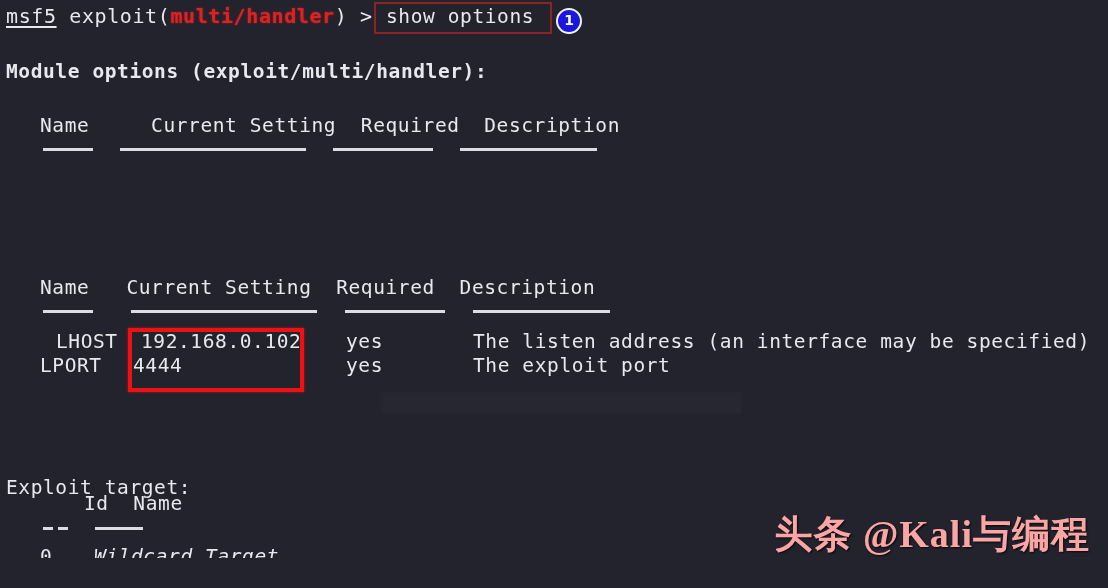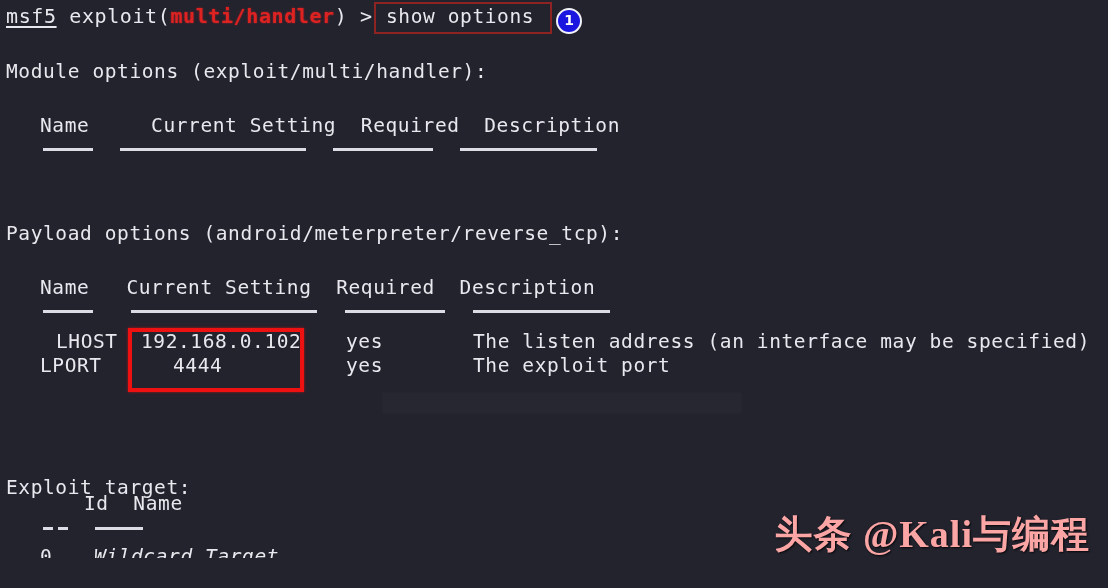--- a/index.html
+++ b/index.html
@@ -79,21 +79,21 @@
     font-family: "DejaVu Sans", "Liberation Sans", sans-serif;
     font-size: 14px;
     font-weight: bold;
     line-height: 21px;
     text-align: center;
     letter-spacing: 0;
   }
 
   
   .section-title { left: 6px; }
-  #module-title  { top: 60px; }
+  #module-title  { top: 60px; font-weight: bold; }
   #payload-title { top: 222px; }
   #target-title  { top: 436px; margin-top: 40px; }
 
   
   .col-head { white-space: pre; }
   #module-head  { left: 40px; top: 114px; }
   #payload-head { left: 40px; top: 276px; }
   #target-head  { left: 40px; top: 492px; margin-left: 44px; }
 
   
@@ -161,39 +161,38 @@
 
   <div class="line section-title" id="module-title">Module options (exploit/multi/handler):</div>
 
   <div class="line col-head" id="module-head">Name     Current Setting  Required  Description</div>
 
   <div class="rule" style="left:43px;  top:148px; width:50px;"></div>
   <div class="rule" style="left:120px; top:148px; width:186px;"></div>
   <div class="rule" style="left:333px; top:148px; width:100px;"></div>
   <div class="rule" style="left:460px; top:148px; width:137px;"></div>
 
-  <div class="line section-title" id="payload-title">Payload options (android/meterpreter/reverse_tcp):</div>
 
   <div class="line col-head" id="payload-head">Name   Current Setting  Required  Description</div>
 
   <div class="rule" style="left:43px;  top:310px; width:50px;"></div>
   <div class="rule" style="left:131px; top:310px; width:186px;"></div>
   <div class="rule" style="left:345px; top:310px; width:100px;"></div>
   <div class="rule" style="left:473px; top:310px; width:137px;"></div>
 
   <div class="line" id="lhost-row">
     <span class="cell" style="position:absolute; left:16px;   top:0;text-align:center;">LHOST</span>
     <span class="cell" style="position:absolute; left:93px;  top:0;padding-left:8px;">192.168.0.102</span>
     <span class="cell" style="position:absolute; left:306px; top:0;">yes</span>
     <span class="cell" style="position:absolute; left:433px; top:0;">The listen address (an interface may be specified)</span>
   </div>
 
   <div class="line" id="lport-row">
     <span class="cell" style="position:absolute; left:0px;   top:0;">LPORT</span>
-    <span class="cell" style="position:absolute; left:93px;  top:0;margin-left:40px;">4444</span>
+    <span class="cell" style="position:absolute; left:93px;  top:0;">4444</span>
     <span class="cell" style="position:absolute; left:306px; top:0;">yes</span>
     <span class="cell" style="position:absolute; left:433px; top:0;">The exploit port</span>
   </div>
 
   <div class="value-box"></div>
 
   <div class="ghost"></div>
 
   <div class="line section-title" id="target-title">Exploit target:</div>
 

